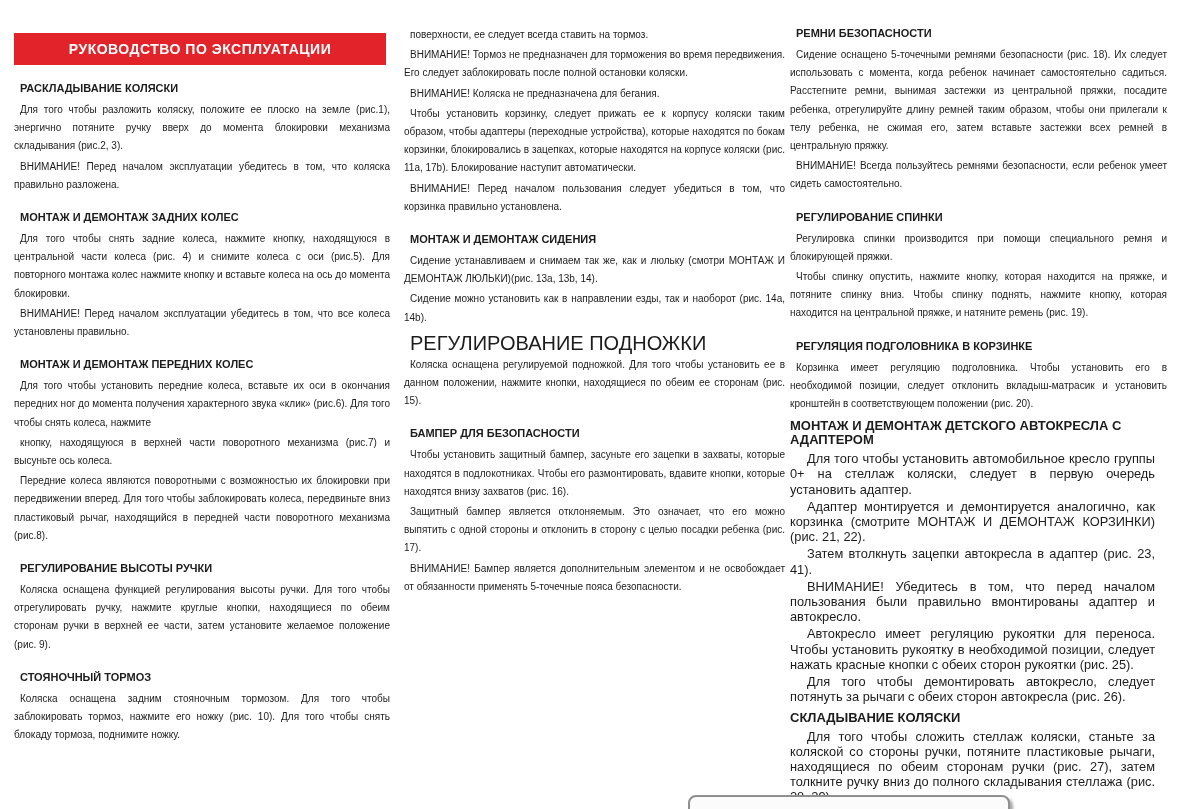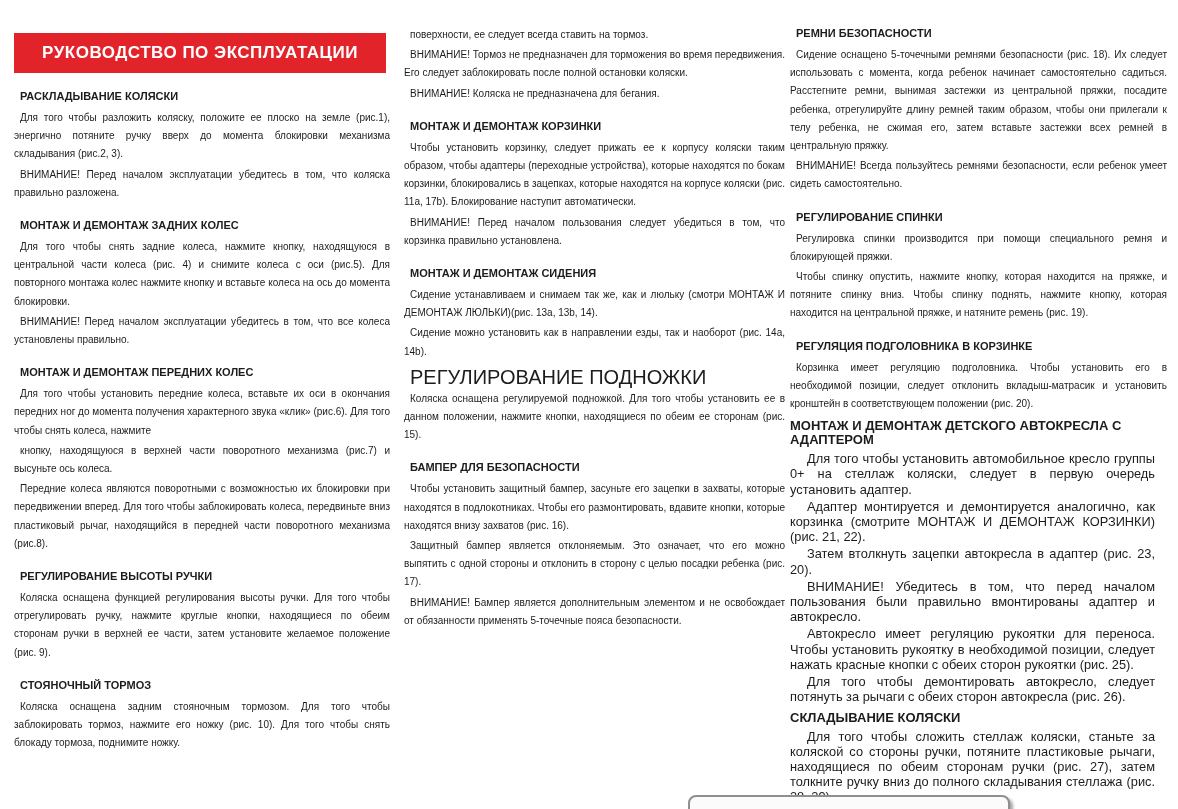--- a/index.html
+++ b/index.html
@@ -6,24 +6,24 @@
   body{background:#ffffff;font-family:"Liberation Sans","DejaVu Sans",sans-serif;}
   .page{
     position:relative;width:1178px;height:809px;background:#ffffff;overflow:hidden;
     color:#1c1c1c;
   }
   .col{position:absolute;}
   .col1{left:14px;top:33px;width:376px;}
   .col2{left:404px;top:26px;width:381px;}
   .col3{left:790px;top:24px;width:377px;}
   .banner{
-    width:372px;height:40px;margin:0 0 14px 0;
+    width:372px;height:32px;margin:0 0 14px 0;
     display:flex;align-items:center;justify-content:center;
     background:#e2232a;color:#ffffff;
-    font-weight:bold;font-size:17px;letter-spacing:0.5px;white-space:nowrap;
+    font-weight:bold;font-size:14px;letter-spacing:0.5px;white-space:nowrap;
   }
   .blocks .h{
     font-weight:bold;font-size:11px;line-height:18px;
     margin:14px 0 4px 0;padding-left:6px;
   }
   .blocks .hl{
     font-weight:normal;font-size:20px;line-height:18px;
     margin:7px 0 4px 0;padding-left:6px;
   }
   .blocks .p{
@@ -70,21 +70,20 @@
         <div class="h">СТОЯНОЧНЫЙ ТОРМОЗ</div>
         <div class="p">Коляска оснащена задним стояночным тормозом. Для того чтобы заблокировать тормоз, нажмите его ножку (рис. 10). Для того чтобы снять блокаду тормоза, поднимите ножку.</div>
       </div>
   </div>
 
   <div class="col col2">
     <div class="blocks">
         <div class="p">поверхности, ее следует всегда ставить на тормоз.</div>
         <div class="p">ВНИМАНИЕ! Тормоз не предназначен для торможения во время передвижения. Его следует заблокировать после полной остановки коляски.</div>
         <div class="p">ВНИМАНИЕ! Коляска не предназначена для бегания.</div>
-        <div class="h">МОНТАЖ И ДЕМОНТАЖ КОРЗИНКИ</div>
         <div class="p">Чтобы установить корзинку, следует прижать ее к корпусу коляски таким образом, чтобы адаптеры (переходные устройства), которые находятся по бокам корзинки, блокировались в зацепках, которые находятся на корпусе коляски (рис. 11a, 17b). Блокирование наступит автоматически.</div>
         <div class="p">ВНИМАНИЕ! Перед началом пользования следует убедиться в том, что корзинка правильно установлена.</div>
         <div class="h">МОНТАЖ И ДЕМОНТАЖ СИДЕНИЯ</div>
         <div class="p">Сидение устанавливаем и снимаем так же, как и люльку (смотри МОНТАЖ И ДЕМОНТАЖ ЛЮЛЬКИ)(рис. 13a, 13b, 14).</div>
         <div class="p">Сидение можно установить как в направлении езды, так и наоборот (рис. 14a, 14b).</div>
         <div class="hl">РЕГУЛИРОВАНИЕ ПОДНОЖКИ</div>
         <div class="p">Коляска оснащена регулируемой подножкой. Для того чтобы установить ее в данном положении, нажмите кнопки, находящиеся по обеим ее сторонам (рис. 15).</div>
         <div class="h">БАМПЕР ДЛЯ БЕЗОПАСНОСТИ</div>
         <div class="p">Чтобы установить защитный бампер, засуньте его зацепки в захваты, которые находятся в подлокотниках. Чтобы его размонтировать, вдавите кнопки, которые находятся внизу захватов (рис. 16).</div>
         <div class="p">Защитный бампер является отклоняемым. Это означает, что его можно выпятить с одной стороны и отклонить в сторону с целью посадки ребенка (рис. 17).</div>
@@ -98,21 +97,21 @@
         <div class="p">Сидение оснащено 5-точечными ремнями безопасности (рис. 18). Их следует использовать с момента, когда ребенок начинает самостоятельно садиться. Расстегните ремни, вынимая застежки из центральной пряжки, посадите ребенка, отрегулируйте длину ремней таким образом, чтобы они прилегали к телу ребенка, не сжимая его, затем вставьте застежки всех ремней в центральную пряжку.</div>
         <div class="p">ВНИМАНИЕ! Всегда пользуйтесь ремнями безопасности, если ребенок умеет сидеть самостоятельно.</div>
         <div class="h">РЕГУЛИРОВАНИЕ СПИНКИ</div>
         <div class="p">Регулировка спинки производится при помощи специального ремня и блокирующей пряжки.</div>
         <div class="p">Чтобы спинку опустить, нажмите кнопку, которая находится на пряжке, и потяните спинку вниз. Чтобы спинку поднять, нажмите кнопку, которая находится на центральной пряжке, и натяните ремень (рис. 19).</div>
         <div class="h">РЕГУЛЯЦИЯ ПОДГОЛОВНИКА В КОРЗИНКЕ</div>
         <div class="p">Корзинка имеет регуляцию подголовника. Чтобы установить его в необходимой позиции, следует отклонить вкладыш-матрасик и установить кронштейн в соответствующем положении (рис. 20).</div>
         <div class="h2">МОНТАЖ И ДЕМОНТАЖ ДЕТСКОГО АВТОКРЕСЛА С АДАПТЕРОМ</div>
         <div class="p2">Для того чтобы установить автомобильное кресло группы 0+ на стеллаж коляски, следует в первую очередь установить адаптер.</div>
         <div class="p2">Адаптер монтируется и демонтируется аналогично, как корзинка (смотрите МОНТАЖ И ДЕМОНТАЖ КОРЗИНКИ) (рис. 21, 22).</div>
-        <div class="p2">Затем втолкнуть зацепки автокресла в адаптер (рис. 23, 20).</div>
+        <div class="p2">Затем втолкнуть зацепки автокресла в адаптер (рис. 23, 41).</div>
         <div class="p2">ВНИМАНИЕ! Убедитесь в том, что перед началом пользования были правильно вмонтированы адаптер и автокресло.</div>
         <div class="p2">Автокресло имеет регуляцию рукоятки для переноса. Чтобы установить рукоятку в необходимой позиции, следует нажать красные кнопки с обеих сторон рукоятки (рис. 25).</div>
         <div class="p2">Для того чтобы демонтировать автокресло, следует потянуть за рычаги с обеих сторон автокресла (рис. 26).</div>
         <div class="h2">СКЛАДЫВАНИЕ КОЛЯСКИ</div>
         <div class="p2">Для того чтобы сложить стеллаж коляски, станьте за коляской со стороны ручки, потяните пластиковые рычаги, находящиеся по обеим сторонам ручки (рис. 27), затем толкните ручку вниз до полного складывания стеллажа (рис. 28, 29).</div>
       </div>
   </div>
 
   <div class="cutoff-box"></div>
 

